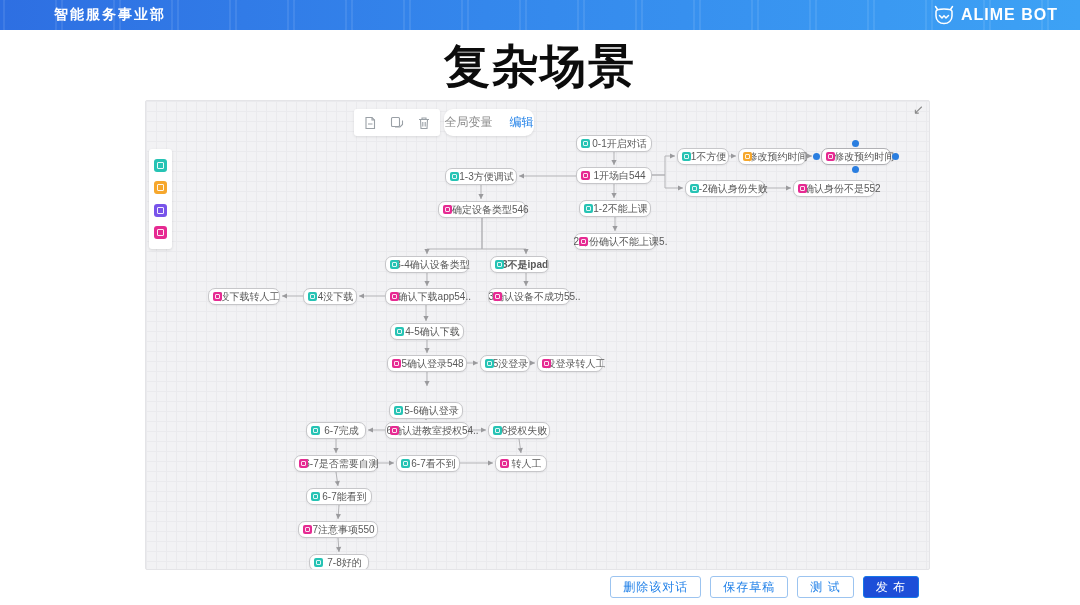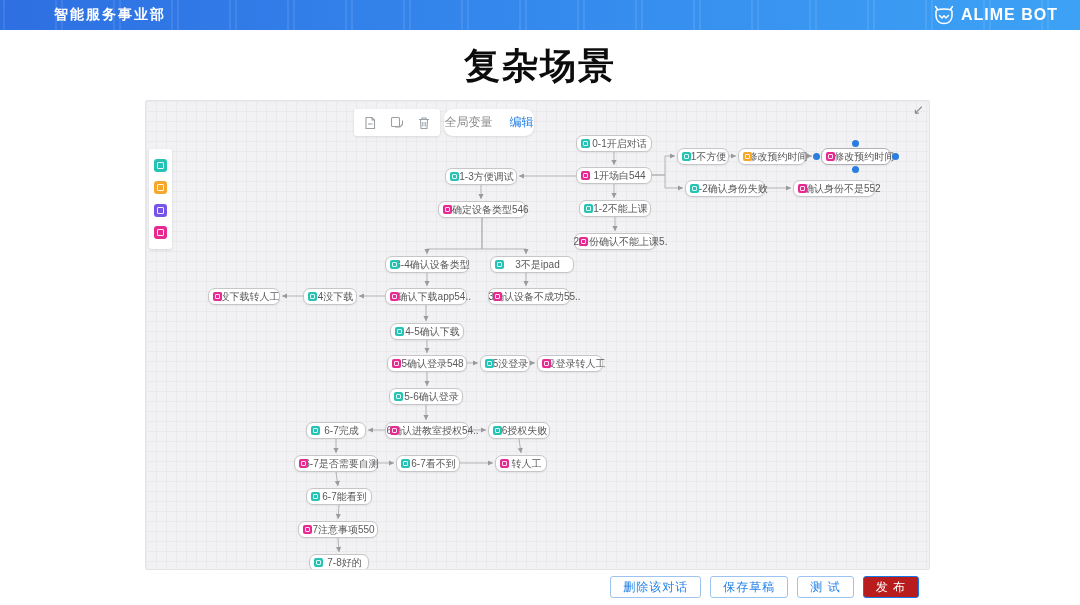--- a/index.html
+++ b/index.html
@@ -12,21 +12,21 @@
     height:30px;display:flex;align-items:center;justify-content:space-between;
     padding:0 22px;position:relative;overflow:hidden;
     background:linear-gradient(90deg,#2e6fe2 0%,#3487ec 45%,#3da2f5 100%);
   }
   .hex-pattern{position:absolute;left:0;top:0;width:100%;height:100%;pointer-events:none;}
   .dept{color:#fff;font-size:14px;font-weight:bold;letter-spacing:2px;z-index:1;margin-left:32px;}
   .brand{display:flex;align-items:center;gap:6px;z-index:1;}
   .brand-text{color:#fff;font-size:16px;font-weight:bold;letter-spacing:1px;}
   
   .page-title{
-    text-align:center;font-size:36px;font-weight:900;color:#0c0c0c;
+    text-align:center;font-size:46px;font-weight:900;color:#0c0c0c;
     margin-top:13px;line-height:46px;letter-spacing:2px;
   }
   
   .canvas{
     position:absolute;left:145px;top:100px;width:785px;height:470px;
     background-color:#f2f2f4;border:1px solid #e4e4e7;box-sizing:border-box;
     background-image:
       linear-gradient(#eaeaed 1px,transparent 1px),
       linear-gradient(90deg,#eaeaed 1px,transparent 1px);
     background-size:10px 10px;overflow:hidden;border-radius:2px;
@@ -72,21 +72,21 @@
   .handle.right{right:-9px;top:50%;margin-top:-4px;}
   
   .footer{
     position:absolute;right:161px;bottom:7px;display:flex;gap:9px;align-items:center;
   }
   .btn{
     height:22px;padding:0 12px;border-radius:3px;font-size:12px;letter-spacing:1px;
     background:#fff;border:1px solid #9cc4f0;color:#2080e8;cursor:pointer;
     font-family:"Liberation Sans",sans-serif;display:flex;align-items:center;
   }
-  .btn.primary{background:#b91c1c;border-color:#1677e8;color:#fff;}
+  .btn.primary{background:#1d4ed8;border-color:#1677e8;color:#fff;}
 </style>
 </head>
 <body>
 
 <div class="header">
   <svg class="hex-pattern" id="hex-pattern">
       <polygon points="30.0,45.0 4.0,30.0 4.0,-0.0 30.0,-15.0 56.0,-0.0 56.0,30.0" fill="none" stroke="rgba(255,255,255,0.12)" stroke-width="1.5"></polygon>
       <polygon points="88.0,45.0 62.0,30.0 62.0,-0.0 88.0,-15.0 114.0,-0.0 114.0,30.0" fill="none" stroke="rgba(255,255,255,0.12)" stroke-width="1.5"></polygon>
       <polygon points="146.0,45.0 120.0,30.0 120.0,-0.0 146.0,-15.0 172.0,-0.0 172.0,30.0" fill="none" stroke="rgba(255,255,255,0.12)" stroke-width="1.5"></polygon>
       <polygon points="204.0,45.0 178.0,30.0 178.0,-0.0 204.0,-15.0 230.0,-0.0 230.0,30.0" fill="none" stroke="rgba(255,255,255,0.12)" stroke-width="1.5"></polygon>
@@ -272,21 +272,21 @@
       <span>3确定设备类型546</span>
     </div>
     <div class="node" style="left: 428px; top: 132px; width: 82px;">
       <span class="node-icon" style="background: rgb(230, 42, 146);"></span>
       <span>2身份确认不能上课5.</span>
     </div>
     <div class="node" style="left: 239px; top: 155px; width: 84px;">
       <span class="node-icon" style="background: rgb(38, 195, 180);"></span>
       <span>3-4确认设备类型</span>
     </div>
-    <div class="node" style="left: 344px; top: 155px; width: 84px;">
+    <div class="node" style="left: 344px; top: 155px; width: 59px; font-weight: bold;">
       <span class="node-icon" style="background: rgb(38, 195, 180);"></span>
       <span>3不是ipad</span>
     </div>
     <div class="node" style="left: 62px; top: 187px; width: 72px;">
       <span class="node-icon" style="background: rgb(230, 42, 146);"></span>
       <span>没下载转人工</span>
     </div>
     <div class="node" style="left: 157px; top: 187px; width: 54px;">
       <span class="node-icon" style="background: rgb(38, 195, 180);"></span>
       <span>4没下载</span>
@@ -308,21 +308,21 @@
       <span>5确认登录548</span>
     </div>
     <div class="node" style="left: 334px; top: 254px; width: 50px;">
       <span class="node-icon" style="background: rgb(38, 195, 180);"></span>
       <span>5没登录</span>
     </div>
     <div class="node" style="left: 391px; top: 254px; width: 66px;">
       <span class="node-icon" style="background: rgb(230, 42, 146);"></span>
       <span>没登录转人工</span>
     </div>
-    <div class="node" style="left: 243px; top: 287px; width: 74px;">
+    <div class="node" style="left: 243px; top: 301px; width: 74px;">
       <span class="node-icon" style="background: rgb(38, 195, 180);"></span>
       <span>5-6确认登录</span>
     </div>
     <div class="node" style="left: 160px; top: 321px; width: 60px;">
       <span class="node-icon" style="background: rgb(38, 195, 180);"></span>
       <span>6-7完成</span>
     </div>
     <div class="node" style="left: 239px; top: 321px; width: 84px;">
       <span class="node-icon" style="background: rgb(230, 42, 146);"></span>
       <span>6确认进教室授权54..</span>

